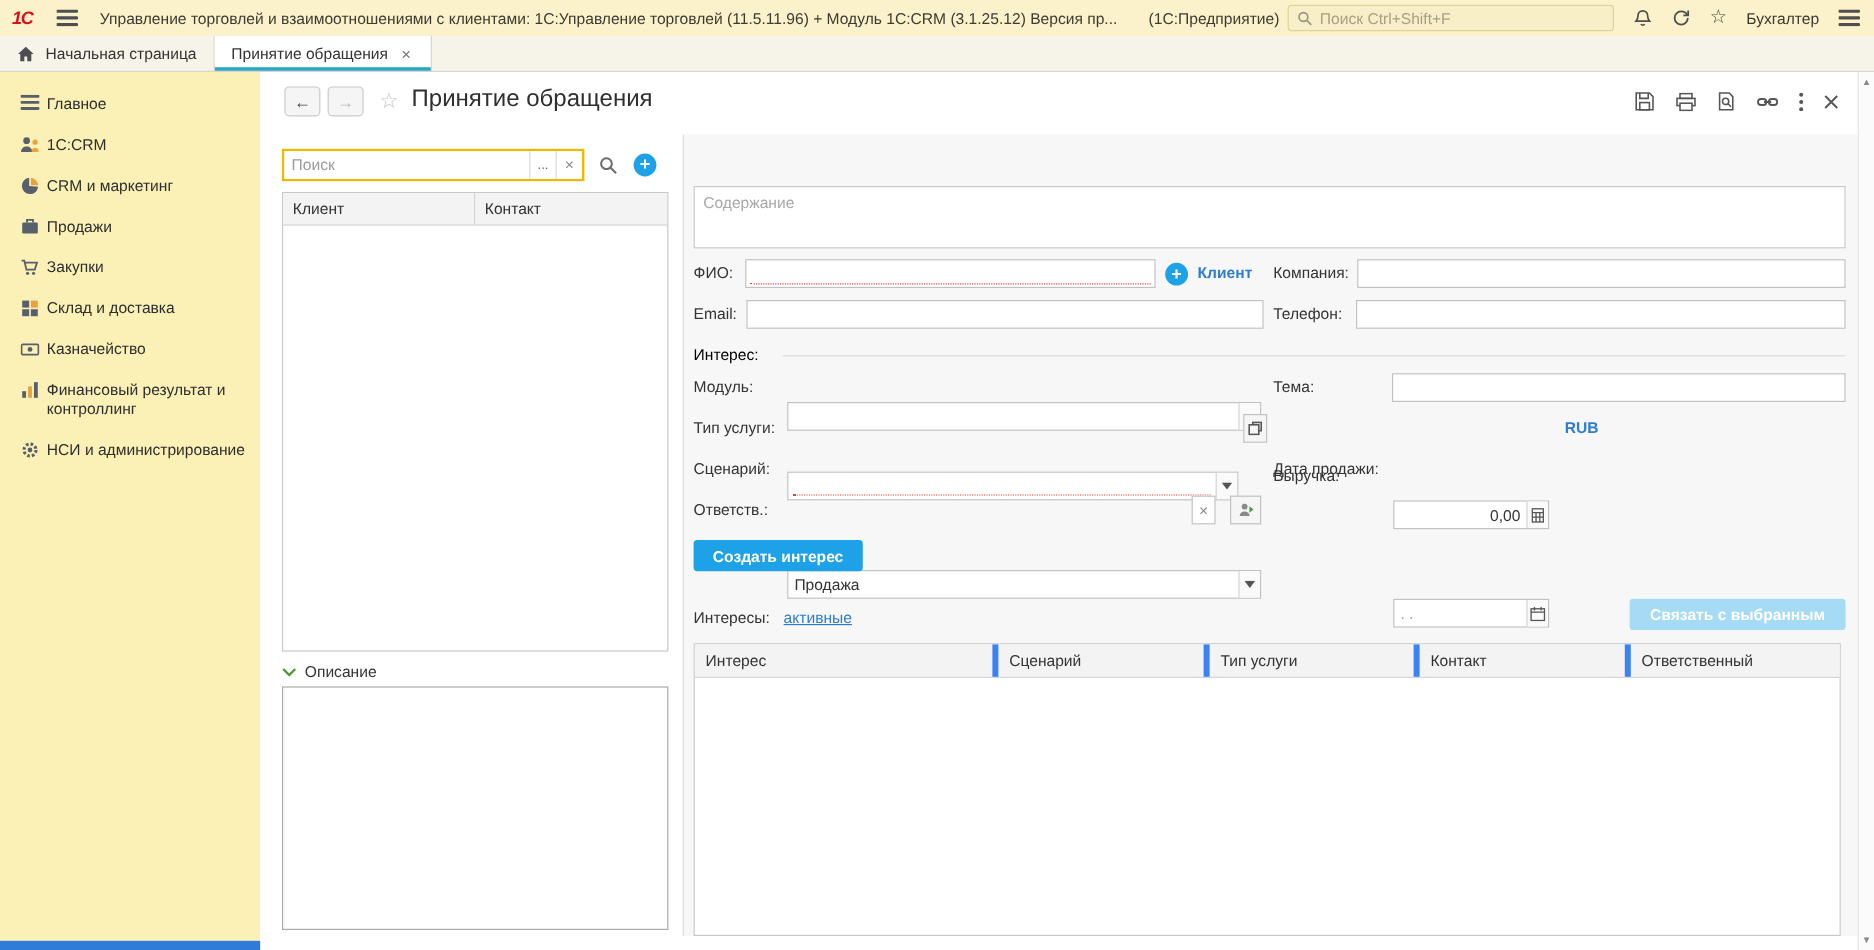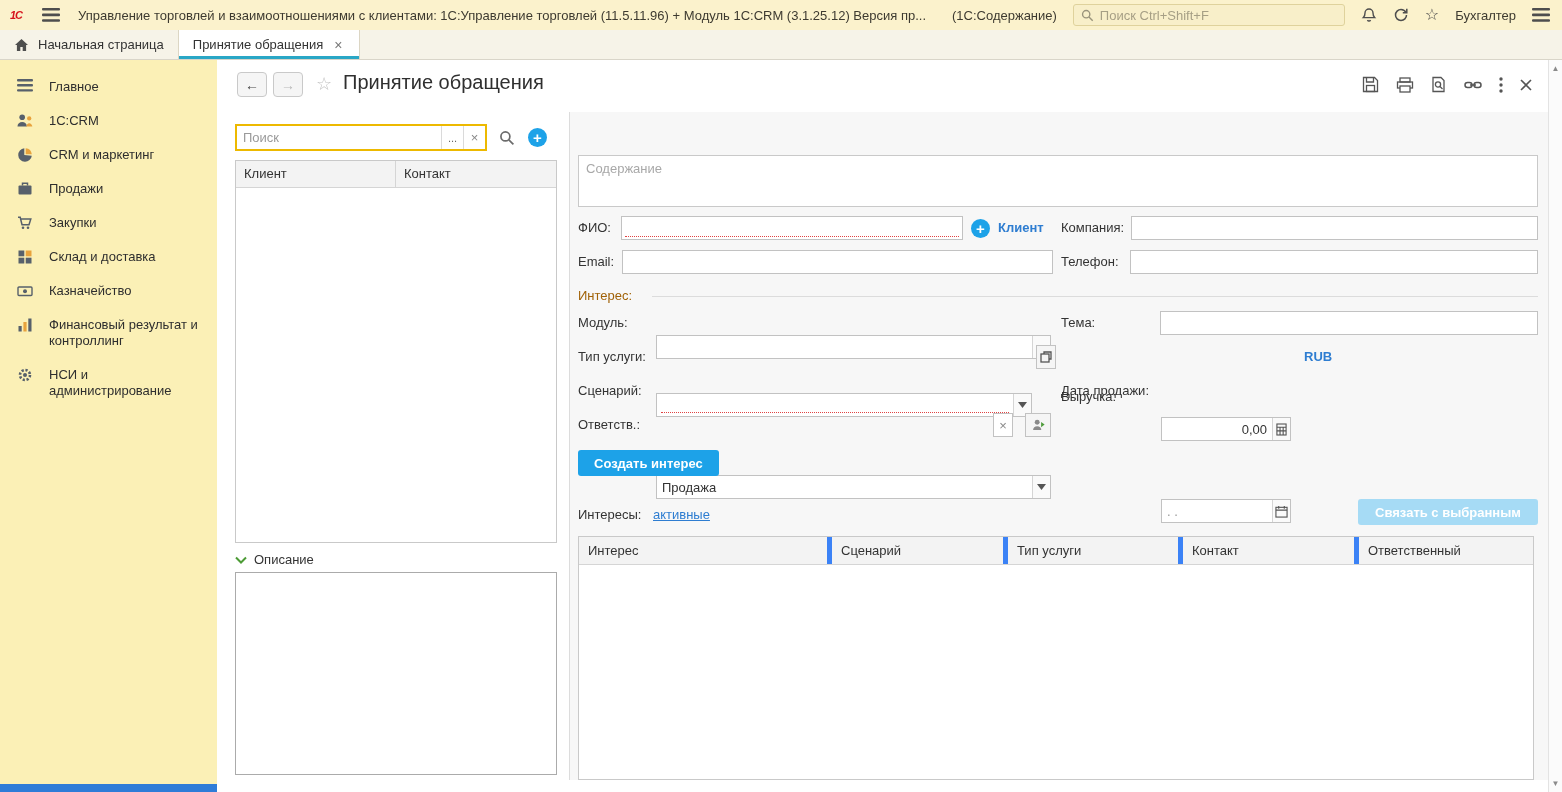--- a/index.html
+++ b/index.html
@@ -3,42 +3,42 @@
 <meta charset="utf-8">
 <style>
   * { margin:0; padding:0; box-sizing:border-box; }
   html,body { width:1562px; height:792px; }
   body { font-family:"Liberation Sans",sans-serif; font-size:13px; color:#333; background:#fff; }
   .root { position:relative; width:1562px; height:792px; overflow:hidden; background:#fff; }
   svg { display:block; }
 
   
   .topbar { position:absolute; left:0; top:0; width:1562px; height:30px; background:#FBF2CC; display:flex; align-items:center; }
-  .logo { margin-left:10px; font-weight:bold; font-style:italic; font-size:11px; color:#D6131C; letter-spacing:-1px; flex:0 0 auto; }
+  .logo { margin-left:10px; font-weight:bold; font-style:italic; font-size:15px; color:#D6131C; letter-spacing:-1px; flex:0 0 auto; }
   .tb-burger { margin-left:20px; cursor:pointer; }
   .tb-title { margin-left:18px; color:#3D3A30; white-space:nowrap; overflow:hidden; }
   .tb-subtitle { margin-left:26px; color:#3D3A30; white-space:nowrap; }
   .tb-spacer { flex:1; }
   .tb-search { flex:0 0 272px; height:22px; background:#F8EFC9; border:1px solid #DFD29C; border-radius:3px; display:flex; align-items:center; padding:0 7px; margin-right:16px; }
   .tb-search input { border:none; outline:none; background:transparent; margin-left:6px; width:100%; font:inherit; color:#555; }
   .tb-search input::placeholder { color:#A69F85; }
   .tb-ico { margin-right:16px; cursor:pointer; display:flex; align-items:center; }
   .glyph-star { font-size:16px; color:#454545; line-height:1; }
   .tb-user { margin-right:16px; color:#3D3A30; white-space:nowrap; }
 
   
   .tabsrow { position:absolute; left:0; top:30px; width:1562px; height:30px; background:#F6F3E8; border-bottom:1px solid #D9D5C9; display:flex; }
   .tab { display:flex; align-items:center; padding:0 14px; gap:9px; border-right:1px solid #DCD6C4; cursor:pointer; color:#333; }
   .tab.active { background:#fff; position:relative; }
   .tab.active::after { content:""; position:absolute; left:0; right:0; bottom:0; height:3px; background:#2AA7C6; }
   .tab-close { color:#777; font-size:14px; line-height:1; padding:0 2px; cursor:pointer; }
 
   
   .sidebar { position:absolute; left:0; top:60px; width:217px; height:724px; background:#FBF0B6; padding-top:10px; overflow:hidden; }
-  .sb-item { display:flex; align-items:flex-start; gap:15px; padding:9px 10px 9px 16px; cursor:pointer; line-height:16px; }
+  .sb-item { display:flex; align-items:flex-start; gap:5px; padding:9px 10px 9px 16px; cursor:pointer; line-height:16px; }
   .sb-ico { flex:0 0 18px; display:flex; justify-content:center; margin-top:0px; }
   .sb-label { color:#2E2E2E; }
   .bottom-strip { position:absolute; left:0; top:784px; width:217px; height:8px; background:#2F7CD8; }
 
   
   .main { position:absolute; left:217px; top:60px; width:1331px; height:732px; background:#fff; overflow:hidden; }
 
   .navbtn { position:absolute; width:30px; height:25px; border:1px solid #C9C9C9; border-radius:4px; background:#F5F5F5; display:flex; align-items:center; justify-content:center; font-size:14px; cursor:pointer; }
   .page-star { position:absolute; left:99px; top:15px; font-size:18px; color:#C2C2C2; cursor:pointer; line-height:1; }
   .page-title { position:absolute; left:126px; top:11px; font-size:20px; color:#2F2F2F; white-space:nowrap; }
@@ -60,21 +60,21 @@
   .cth .c1 { width:160px; border-right:1px solid #D5D5D5; }
   .cth .c2 { flex:1; }
 
   .desc-toggle { position:absolute; left:18px; top:492px; display:flex; align-items:center; gap:7px; cursor:pointer; }
   .desc-box { position:absolute; left:18px; top:512px; width:322px; height:203px; border:1px solid #ABABAB; background:#fff; }
 
   
   .rpanel { position:absolute; left:352px; top:52px; width:979px; height:668px; background:#F7F7F7; border-left:1px solid #DCDCDC; }
   .rp-abs { position:absolute; }
   .lbl { line-height:24px; color:#333; white-space:nowrap; }
-  .lbl-gray { color:#a16207; }
+  .lbl-gray { color:#000000; }
   .tx { border:1px solid #C2C2C2; background:#fff; font:inherit; outline:none; padding:0 5px; height:24px; color:#333; }
   .tx::placeholder { color:#A8A8A8; }
   .content-area { position:absolute; left:8px; top:43px; width:960px; height:52px; border:1px solid #C9C9C9; background:#fff; font:inherit; padding:5px 7px; resize:none; outline:none; color:#333; }
   .content-area::placeholder { color:#A8A8A8; }
   .fwrap { position:relative; display:inline-flex; }
   .req-line { position:absolute; left:4px; right:4px; bottom:3px; border-bottom:1px dotted #E04343; pointer-events:none; }
   .combo { display:flex; align-items:stretch; border:1px solid #C2C2C2; background:#fff; height:24px; position:relative; }
   .combo input { flex:1; border:none; outline:none; padding:0 5px; font:inherit; color:#333; min-width:0; background:transparent; }
   .combo .cbtn { width:18px; display:flex; align-items:center; justify-content:center; border-left:1px solid #D5D5D5; background:#FAFAFA; cursor:pointer; }
   .sq-btn { width:20px; height:24px; border:1px solid #C2C2C2; background:#F5F5F5; display:flex; align-items:center; justify-content:center; cursor:pointer; }
@@ -103,21 +103,21 @@
     <span class="tb-burger">
       <svg width="18" height="14" viewBox="0 0 18 14">
           <g fill="#4E4E4E">
             <rect y="0" width="18" height="2.6" rx="1"></rect>
             <rect y="5.6" width="18" height="2.6" rx="1"></rect>
             <rect y="11.2" width="18" height="2.6" rx="1"></rect>
           </g>
         </svg>
     </span>
     <span class="tb-title">Управление торговлей и взаимоотношениями с клиентами: 1С:Управление торговлей (11.5.11.96) + Модуль 1С:CRM (3.1.25.12) Версия пр...</span>
-    <span class="tb-subtitle">(1С:Содержание)</span>
+    <span class="tb-subtitle">(1С:Предприятие)</span>
     <span class="tb-spacer"></span>
     <span class="tb-search">
       <span>
         <svg width="13" height="13" viewBox="0 0 15 15" fill="none" stroke="#9A947C" stroke-width="1.6">
             <circle cx="6" cy="6" r="4.2"></circle>
             <path d="M9.2 9.2L13.5 13.5"></path>
           </svg>
       </span>
       <input placeholder="Поиск Ctrl+Shift+F" style="">
     </span>

